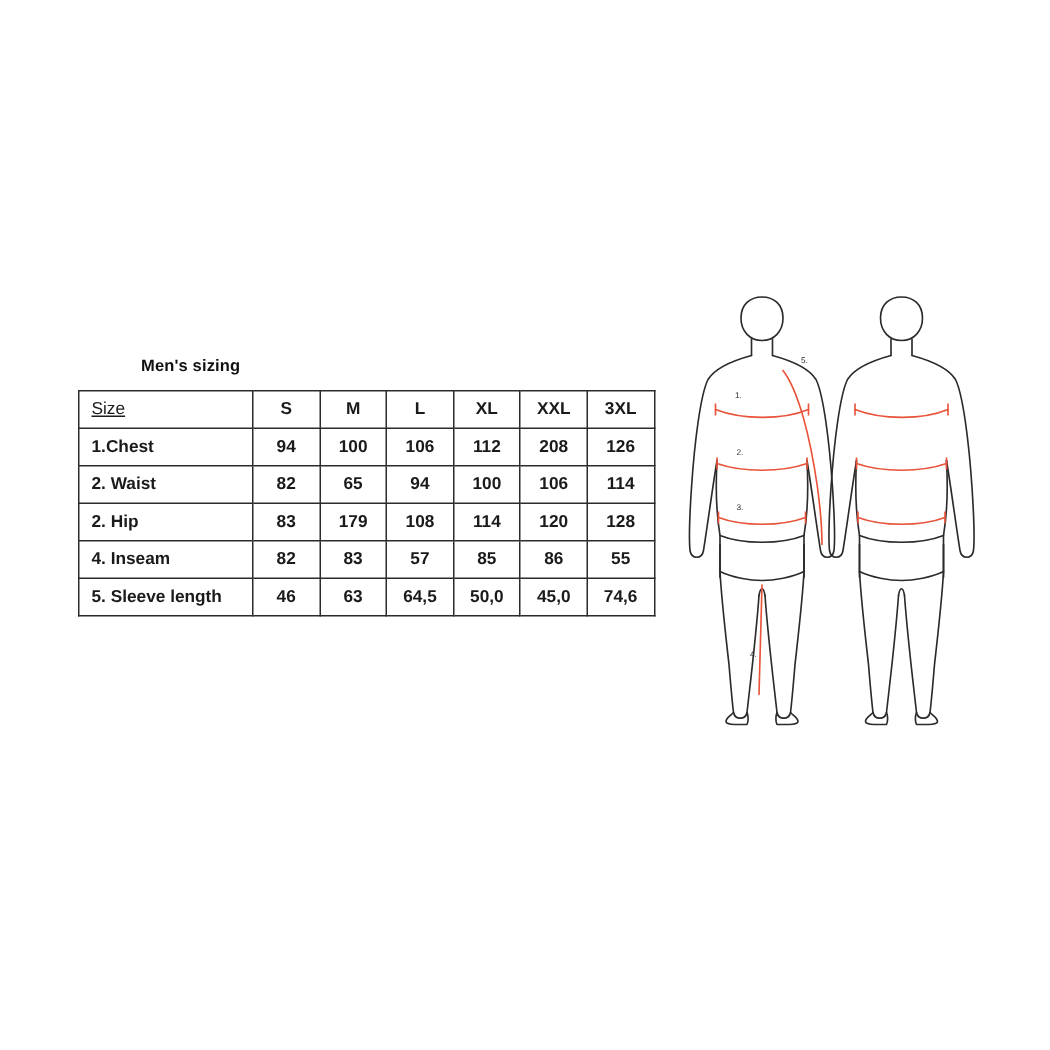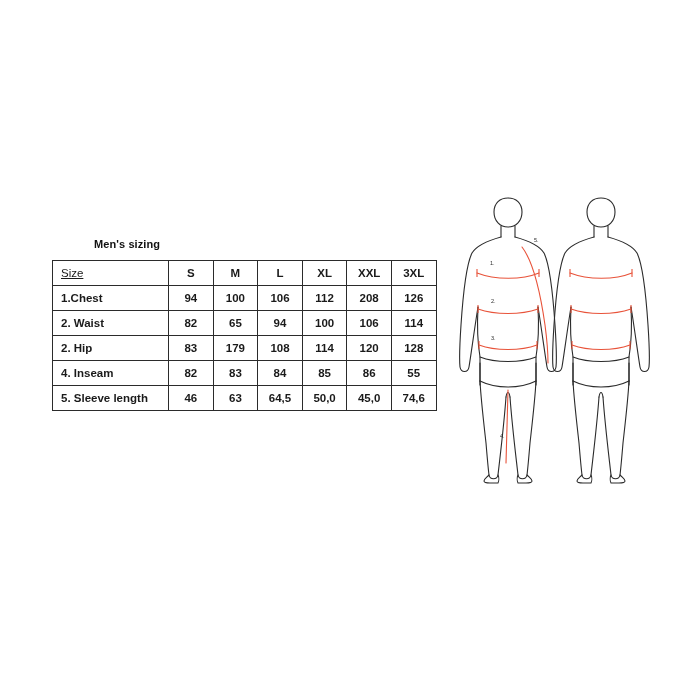--- a/index.html
+++ b/index.html
@@ -132,21 +132,21 @@
           <td>179</td>
           <td>108</td>
           <td>114</td>
           <td>120</td>
           <td>128</td>
         </tr>
         <tr>
           <td class="label">4. Inseam</td>
           <td>82</td>
           <td>83</td>
-          <td>84</td>
+          <td>57</td>
           <td>85</td>
           <td>86</td>
           <td>55</td>
         </tr>
         <tr>
           <td class="label">5. Sleeve length</td>
           <td>46</td>
           <td>63</td>
           <td>64,5</td>
           <td>50,0</td>

